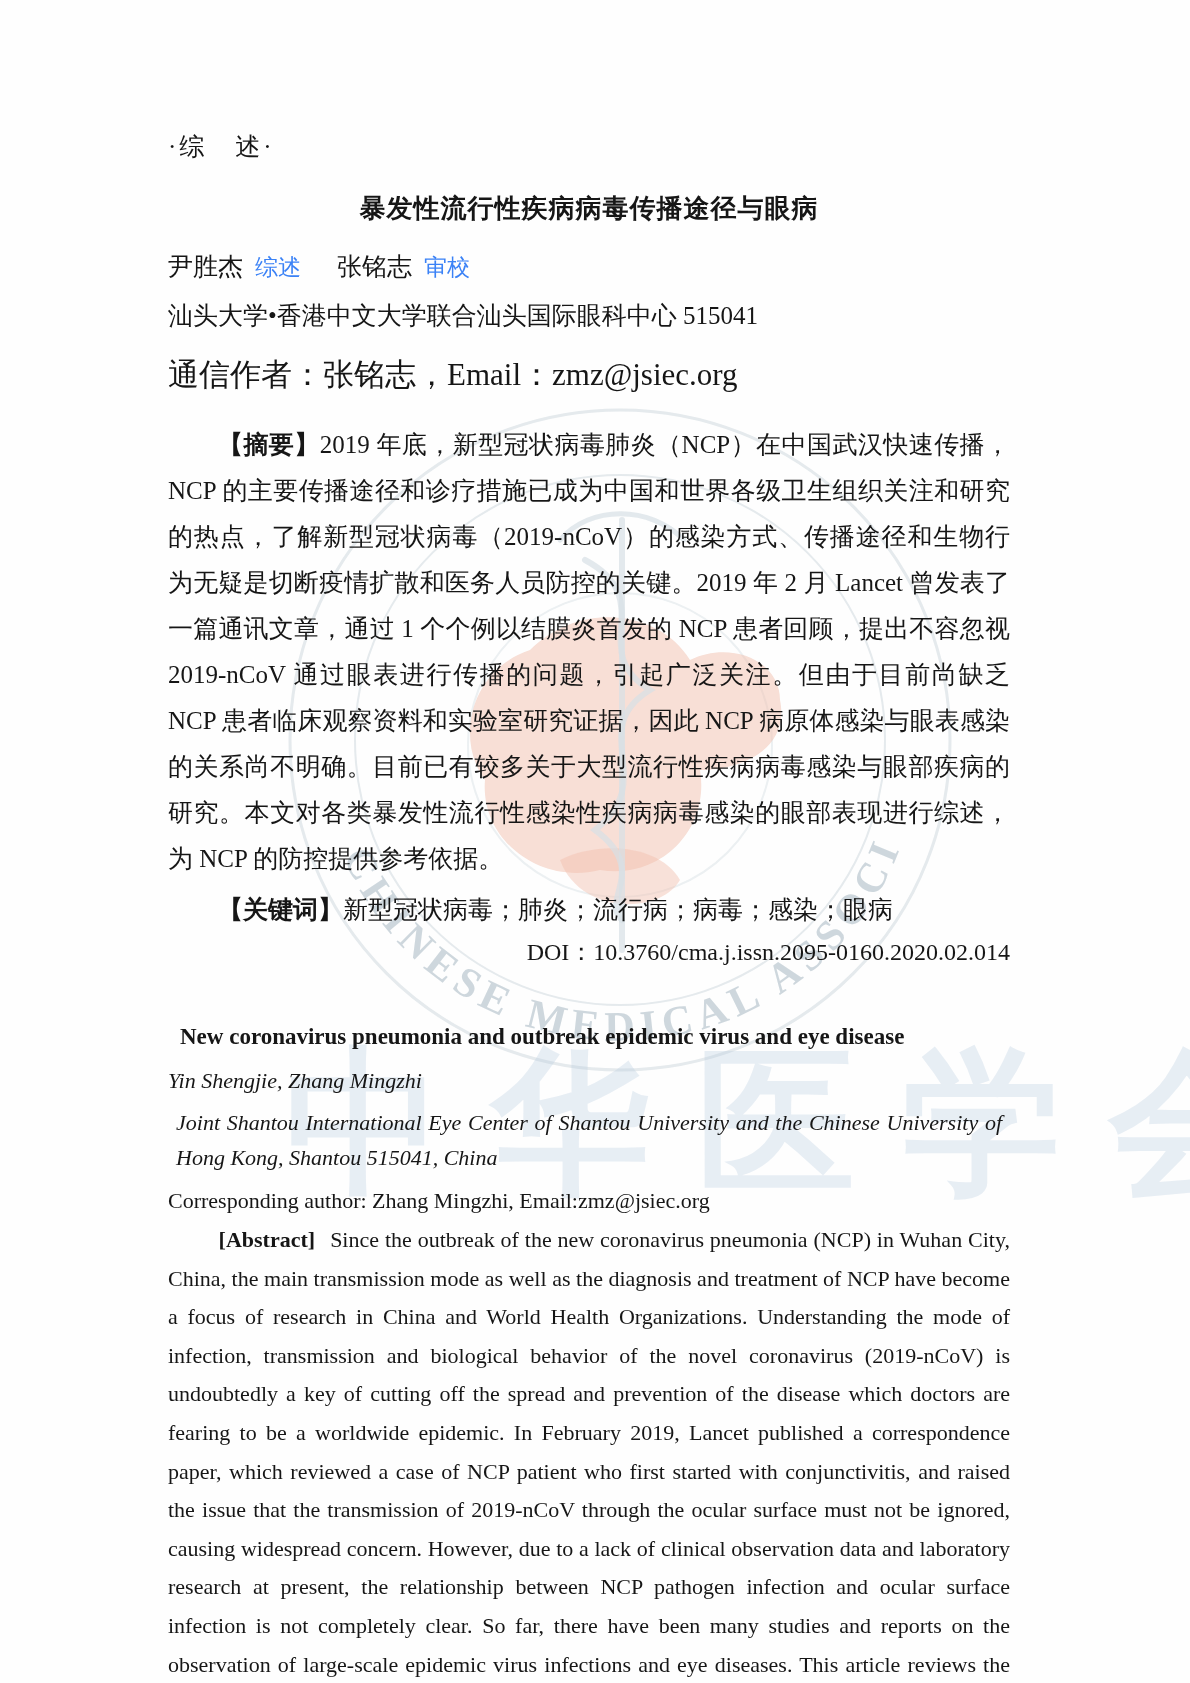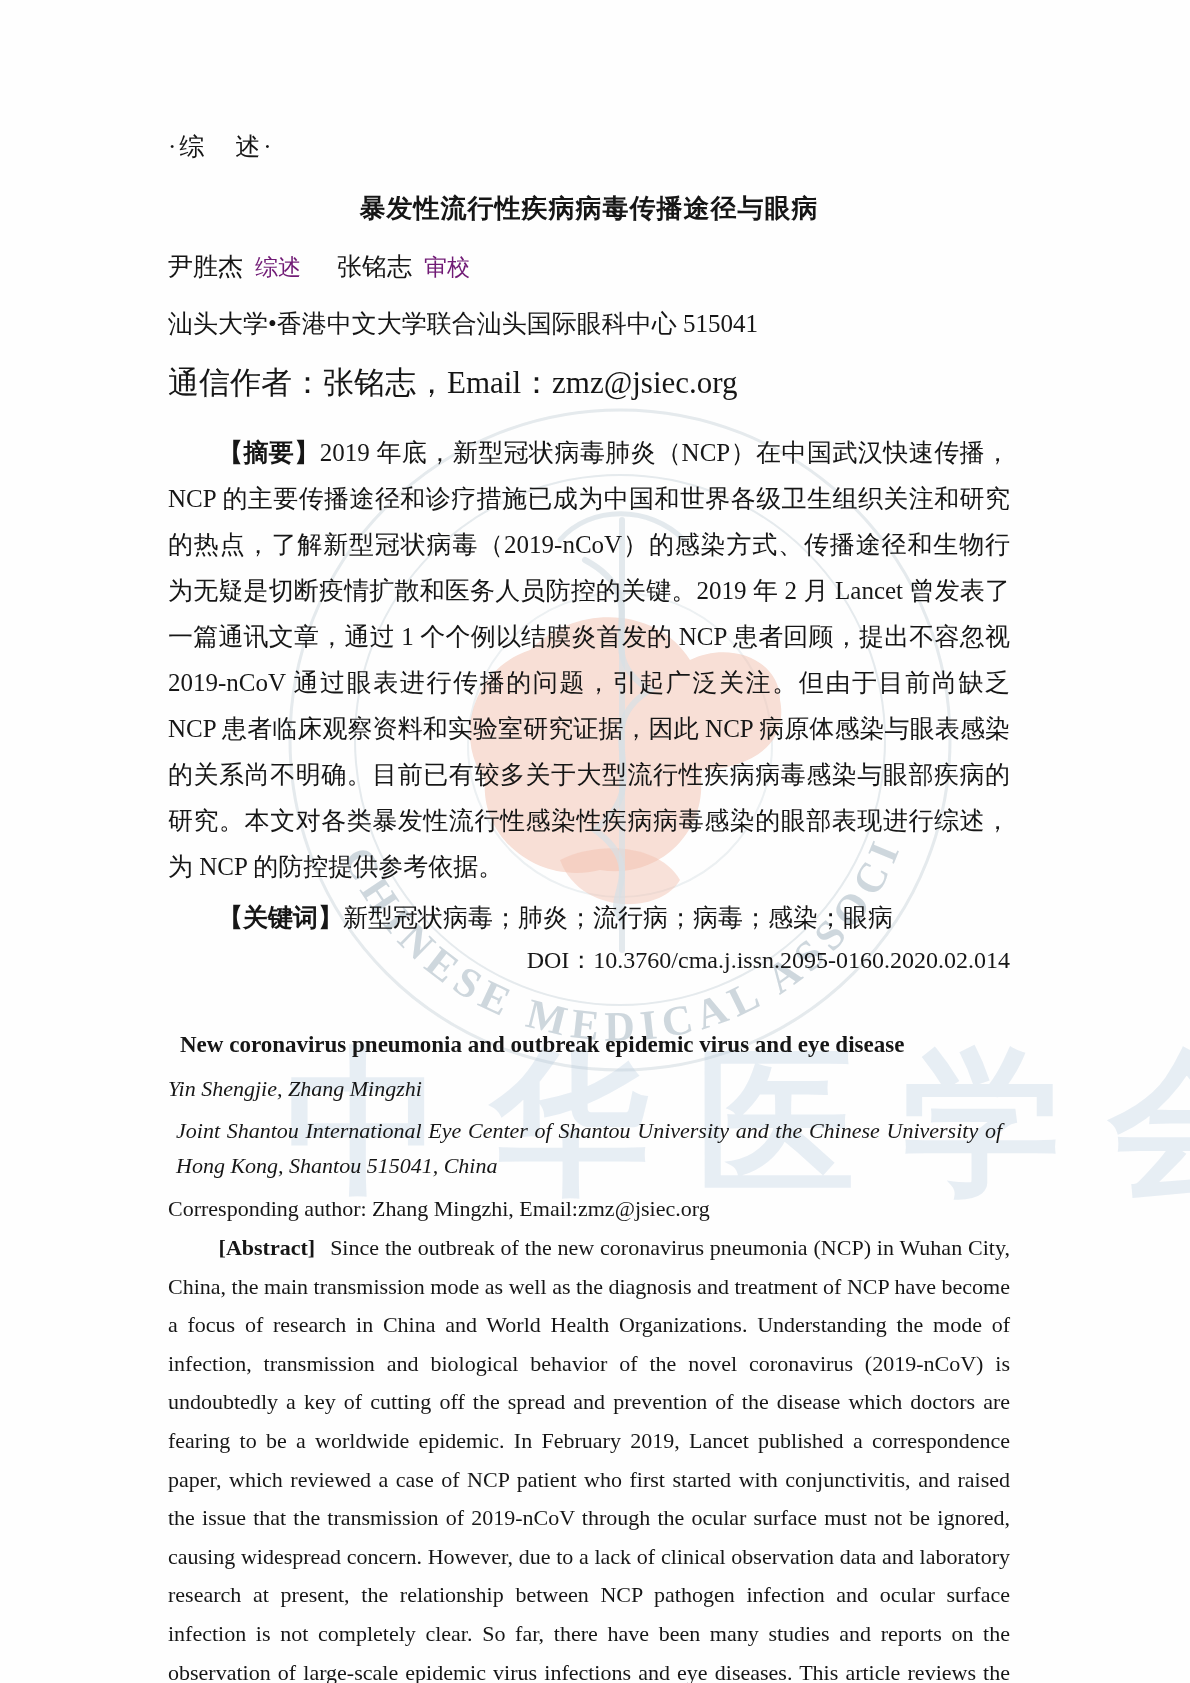--- a/index.html
+++ b/index.html
@@ -17,23 +17,23 @@
   .wm-blue {
     position:absolute; left:285px; top:1018px; width:900px;
     font-size:158px; font-weight:700; letter-spacing:48px;
     color:#b9cde0; opacity:0.32; white-space:nowrap;
   }
   
   .content { position:absolute; left:168px; top:130px; width:842px; z-index:1; }
   .review-marker { padding-right:10px; font-size:25px; letter-spacing:3px; }
   .title-zh { margin:28px 0 0 0; font-size:26px; font-weight:700; letter-spacing:1px;text-align:center; }
   .authors-zh { margin-top:24px; font-size:25px; }
-  .authors-zh .role { font-size:23px; color:#701a75; margin:0 36px 0 12px; }
+  .authors-zh .role { font-size:23px; color:#3b82f6; margin:0 36px 0 12px; }
   .authors-zh .role:last-child { margin-right:0; }
-  .affil-zh { margin-top:24px; font-size:25px; }
+  .affil-zh { margin-top:16px; font-size:25px; }
   .corr-zh { margin-top:22px; font-size:31px; }
   .abstract-zh { margin:26px 0 0 0; font-size:25px; line-height:46px; text-align:justify; text-indent:2em; }
   .abstract-zh .label, .kw .label { font-weight:700; }
   .kw { margin:6px 0 0 0; font-size:25px; line-height:44px; text-indent:2em; }
   .doi { margin:4px 0 0 0; font-size:24px; text-indent:1.8em;text-align:right; }
   .en { margin-top:54px; }
   .en-title { margin:12px; font-size:23px; font-weight:700; line-height:30px; }
   .en-authors { margin:8px 0 0 0; font-size:22px; font-style:italic; line-height:33px; }
   .en-affil { margin:8px; font-size:22px; font-style:italic; line-height:35px; text-align:justify; }
   .en-corr { margin:0; font-size:22px; line-height:35px; }

